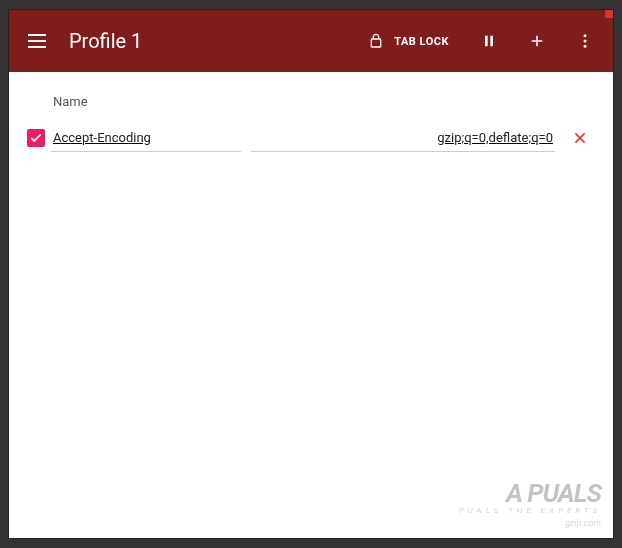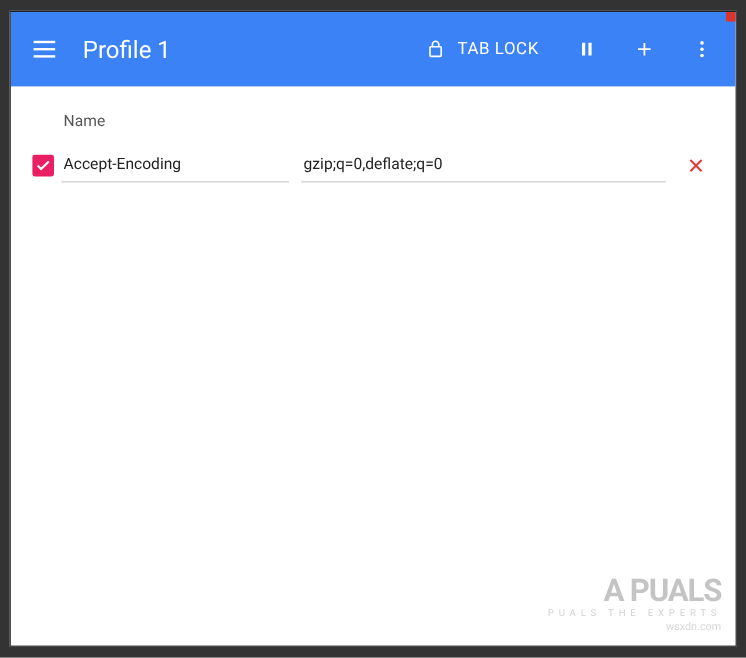--- a/index.html
+++ b/index.html
@@ -27,21 +27,21 @@
     .close-dot {
       position: absolute;
       top: -2px;
       right: -2px;
       width: 10px;
       height: 10px;
       background: #d9352f;
       z-index: 10;
     }
     .app-bar {
-      background: #3b82f6;
+      background: #7f1d1d;
       color: #fff;
       height: 62px;
       display: flex;
       align-items: center;
       padding: 0 8px;
       gap: 8px;
     }
     .hamburger {
       width: 40px;
       height: 40px;
@@ -71,22 +71,22 @@
     }
     .tab-lock-btn {
       display: flex;
       align-items: center;
       gap: 10px;
       cursor: pointer;
       padding: 0 12px;
       height: 40px;
     }
     .tab-lock-btn .label {
-      font-size: 14px;
-      font-weight: 400;
+      font-size: 11px;
+      font-weight: 700;
       letter-spacing: 0.5px;
     }
     .icon-btn {
       width: 40px;
       height: 40px;
       display: flex;
       align-items: center;
       justify-content: center;
       cursor: pointer;
     }
@@ -112,20 +112,21 @@
       color: #3f51b5;
       padding: 6px 0 10px 26px;
       font-weight: 500;
     }
     .header-row {
       display: flex;
       align-items: center;
       width: 100%;
       gap: 6px;
       padding-bottom: 4px;
+      text-decoration: underline;
     }
     .checkbox {
       width: 18px;
       height: 18px;
       background: #e91e63;
       border-radius: 2px;
       display: flex;
       align-items: center;
       justify-content: center;
       flex-shrink: 0;
@@ -142,38 +143,40 @@
     }
     .input-value {
       flex: 1;
       border: none;
       border-bottom: 1px solid #ccc;
       padding: 6px 2px;
       font-size: 13px;
       outline: none;
       color: #222;
       margin-left: 4px;
+      text-align: right;
     }
     .delete-btn {
       width: 30px;
       height: 30px;
       display: flex;
       align-items: center;
       justify-content: center;
       cursor: pointer;
       flex-shrink: 0;
       margin-left: 4px;
     }
     .watermark {
       position: absolute;
       right: 12px;
       bottom: 10px;
       opacity: 0.35;
       text-align: right;
       pointer-events: none;
+      font-style: italic;
     }
     .watermark .brand {
       font-size: 26px;
       font-weight: 700;
       color: #5a5a5a;
       letter-spacing: -1px;
       display: block;
     }
     .watermark .tagline {
       font-size: 8px;
@@ -252,15 +255,15 @@
           <line x1="5" y1="5" x2="19" y2="19"></line>
             <line x1="19" y1="5" x2="5" y2="19"></line>
         </svg>
       </div>
     </div>
   </div>
 
   <div class="watermark">
     <span class="brand">A PUALS</span>
     <span class="tagline">PUALS THE EXPERTS</span>
-    <span class="site">wsxdn.com</span>
+    <span class="site">gzip.com</span>
   </div>
 </div>
 
 </body></html>

